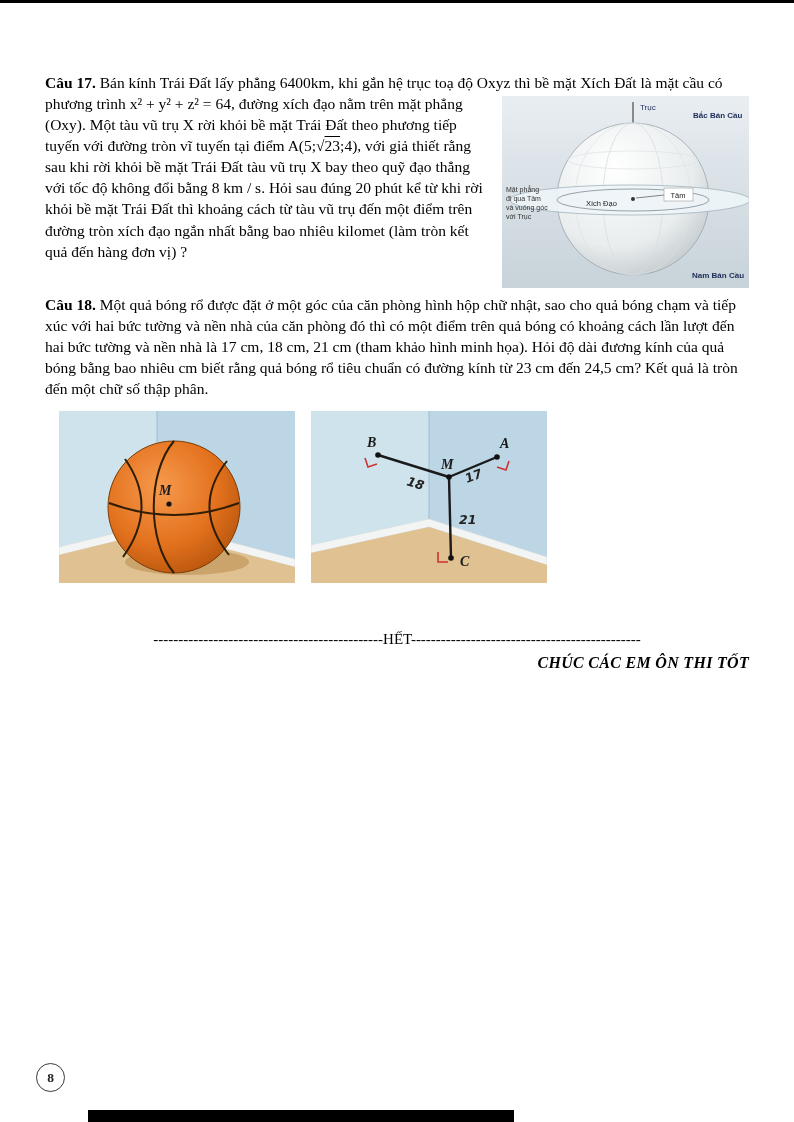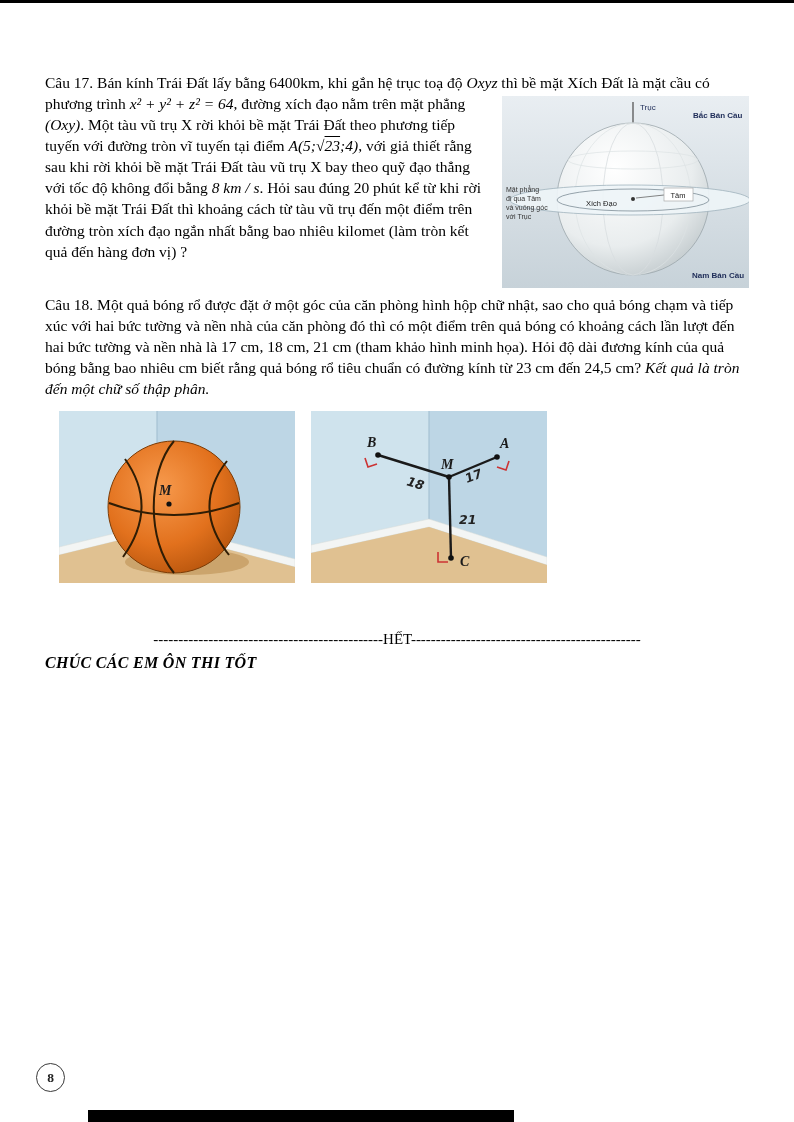--- a/index.html
+++ b/index.html
@@ -4,49 +4,49 @@
 <style>
   html,body { margin:0; padding:0; background:#9a9a9a; }
   .page {
     position:relative; width:794px; height:1122px; margin:0 auto;
     background:#ffffff; overflow:hidden;
     font-family:"Liberation Serif", serif; font-size:15.5px; line-height:1.36; color:#000;
   }
   .topbar { position:absolute; top:0; left:0; width:794px; height:3px; background:#000; }
   .botbar { position:absolute; left:88px; top:1110px; width:426px; height:12px; background:#000; }
   .content { position:absolute; top:72px; left:45px; width:704px; }
-  .qlabel { font-weight:normal; }
-  .mi { font-style:italic; }
+  .qlabel { font-weight:bold; }
+  .mi { }
   .vinc { text-decoration:overline; }
   .q17b { margin-top:0; }
   .fig-sphere { float:right; width:247px; height:192px; margin:3px 0 6px 12px; }
   .q18 { clear:both; margin-top:16px; }
   .figs { display:flex; gap:16px; margin:12px 0 0 14px; }
   .fig { width:236px; height:172px; }
   .footer-het { clear:both; text-align:center; margin-top:46px; font-size:15px; white-space:nowrap; }
-  .footer-wish { text-align:left; font-weight:bold; font-style:italic; font-size:16px; letter-spacing:0.3px; margin-top:2px; }
+  .footer-wish { text-align:right; font-weight:bold; font-style:italic; font-size:16px; letter-spacing:0.3px; margin-top:2px; }
   .pagenum {
     position:absolute; left:36px; top:1063px; width:27px; height:27px;
     border:1.6px solid #3a3a3a; border-radius:50%; text-align:center;
     line-height:27px; font-size:13.5px; font-weight:bold; color:#222; background:#fff;
   }
   svg text { font-family:"Liberation Sans", sans-serif; }
   svg .serifital { font-family:"Liberation Serif", serif; font-style:italic; font-weight:bold; }
   svg .num { font-family:"DejaVu Sans", sans-serif; font-weight:bold; font-style:italic; }
 </style>
 </head>
 <body>
 
 <div class="page">
   <div class="topbar"></div>
 
   <div class="content">
 
     <div>
-      <span class="qlabel">Câu 17.</span><span> Bán kính Trái Đất lấy bằng 6400km, khi gắn hệ trục toạ độ </span><span class="mi">Oxyz</span><span> thì bề mặt Xích Đất là mặt cầu có</span>
+      <span class="qlabel">Câu 17.</span><span> Bán kính Trái Đất lấy phẳng 6400km, khi gắn hệ trục toạ độ </span><span class="mi">Oxyz</span><span> thì bề mặt Xích Đất là mặt cầu có</span>
     </div>
 
     <div class="q17b">
       <span class="fig-sphere">
         <svg viewBox="0 0 247 192" width="247" height="192">
           <defs>
             <linearGradient id="skybg" x1="0" y1="0" x2="0" y2="1">
               <stop offset="0" stop-color="#e9eef2"></stop>
               <stop offset="1" stop-color="#c7d2d9"></stop>
             </linearGradient>

